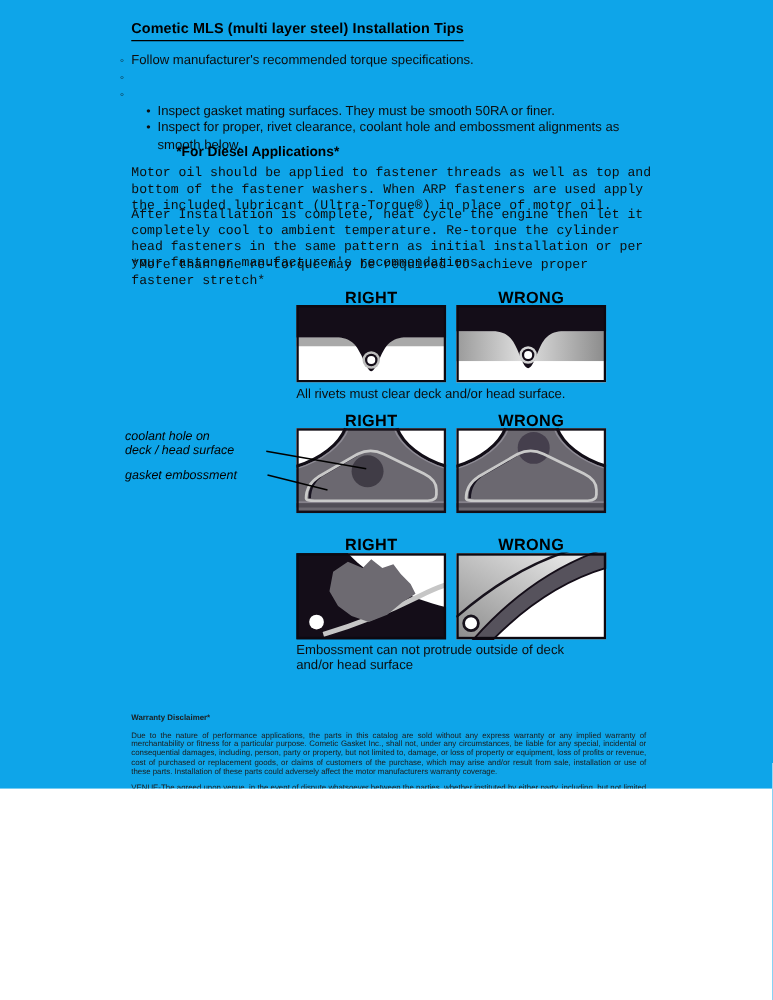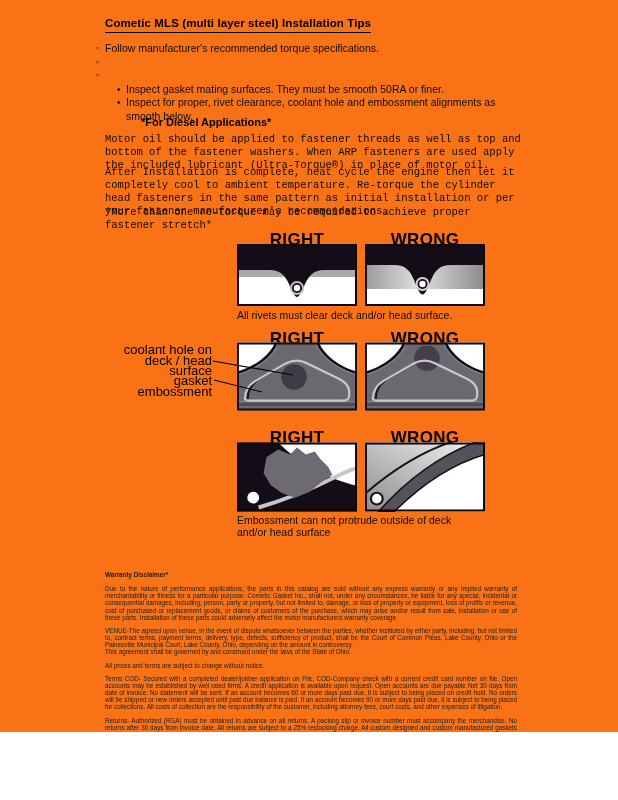--- a/index.html
+++ b/index.html
@@ -1,43 +1,43 @@
 <!DOCTYPE html>
 <html><head>
 <meta charset="utf-8">
 <style>
   html,body{margin:0;padding:0;background:#ffffff;}
   .page{
-    position:relative;width:618px;height:732px;background:#f97316;overflow:hidden;
+    position:relative;width:618px;height:631px;background:#0ea5e9;overflow:hidden;
     font-family:"Liberation Sans","DejaVu Sans",sans-serif;color:#111111;
   }
   .abs{position:absolute;}
   
   .doc-title{
     left:105px;top:17px;font-size:11.5px;font-weight:bold;color:#000;
     border-bottom:1.6px solid #000;padding-bottom:2.5px;letter-spacing:.1px;
   }
   
   .bullets{left:96px;top:42px;width:430px;font-size:10.5px;line-height:13.5px;color:#0d0d0d;}
   .brow{display:flex;}
   .brow .mk{width:9px;flex:0 0 9px;font-size:9px;line-height:13.5px;}
   .brow.sub{padding-left:21px;}
   .brow.sub .mk{font-size:10px;}
   
   .diesel-head{left:105px;top:116px;font-size:11px;font-weight:bold;color:#000;margin-left:36px;}
   .body-par{left:105px;top:0;width:420px;font-size:10.5px;line-height:13px;color:#0d0d0d;font-family:Liberation Mono, monospace;}
   .p1{top:133px;} .p2{top:166px;} .pnote{top:206px;}
   
   .diagrams{left:237px;top:0;width:248px;height:560px;}
-  .dg-label{position:absolute;width:120px;text-align:center;font-size:17px;font-weight:bold;color:#000;letter-spacing:.3px;}
+  .dg-label{position:absolute;width:120px;text-align:center;font-size:13px;font-weight:bold;color:#000;letter-spacing:.3px;}
   .dg-box{position:absolute;width:120px;}
   .dg-caption{position:absolute;left:0;font-size:10.5px;line-height:12px;color:#0d0d0d;white-space:pre-line;width:248px;}
   svg{display:block;}
   
-  .ann{position:absolute;left:100px;width:112px;text-align:right;font-size:13px;line-height:10.5px;color:#000;white-space:pre-line;}
+  .ann{position:absolute;left:100px;width:112px;font-size:10px;line-height:10.5px;color:#000;white-space:pre-line;font-style:italic;}
   .ann-coolant{top:345px;}
   .ann-emboss{top:376px;}
   .leader-overlay{position:absolute;left:205px;top:348px;z-index:5;pointer-events:none;}
   
   .legal{left:105px;top:571px;width:412px;font-size:6.3px;line-height:7.15px;color:#1c1c1c;text-align:justify;}
   .legal .lg-head{font-weight:bold;margin:0 0 7px 0;}
   .legal p{margin:0 0 6px 0;white-space:pre-line;}
   
   .footer-code{left:388px;top:759px;font-size:17px;color:#161616;letter-spacing:.3px;}
 </style>

